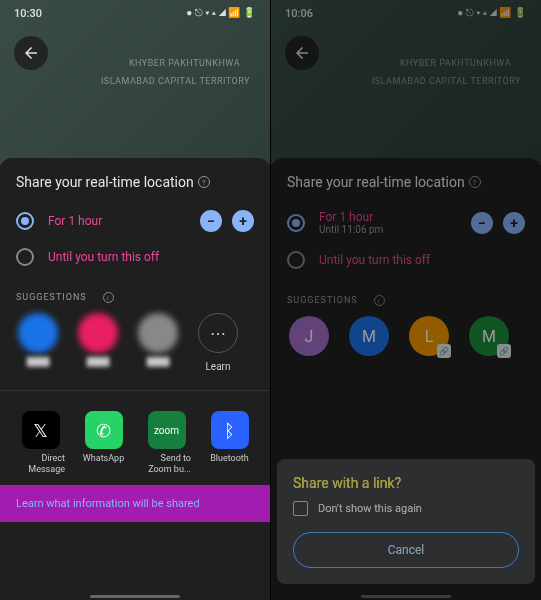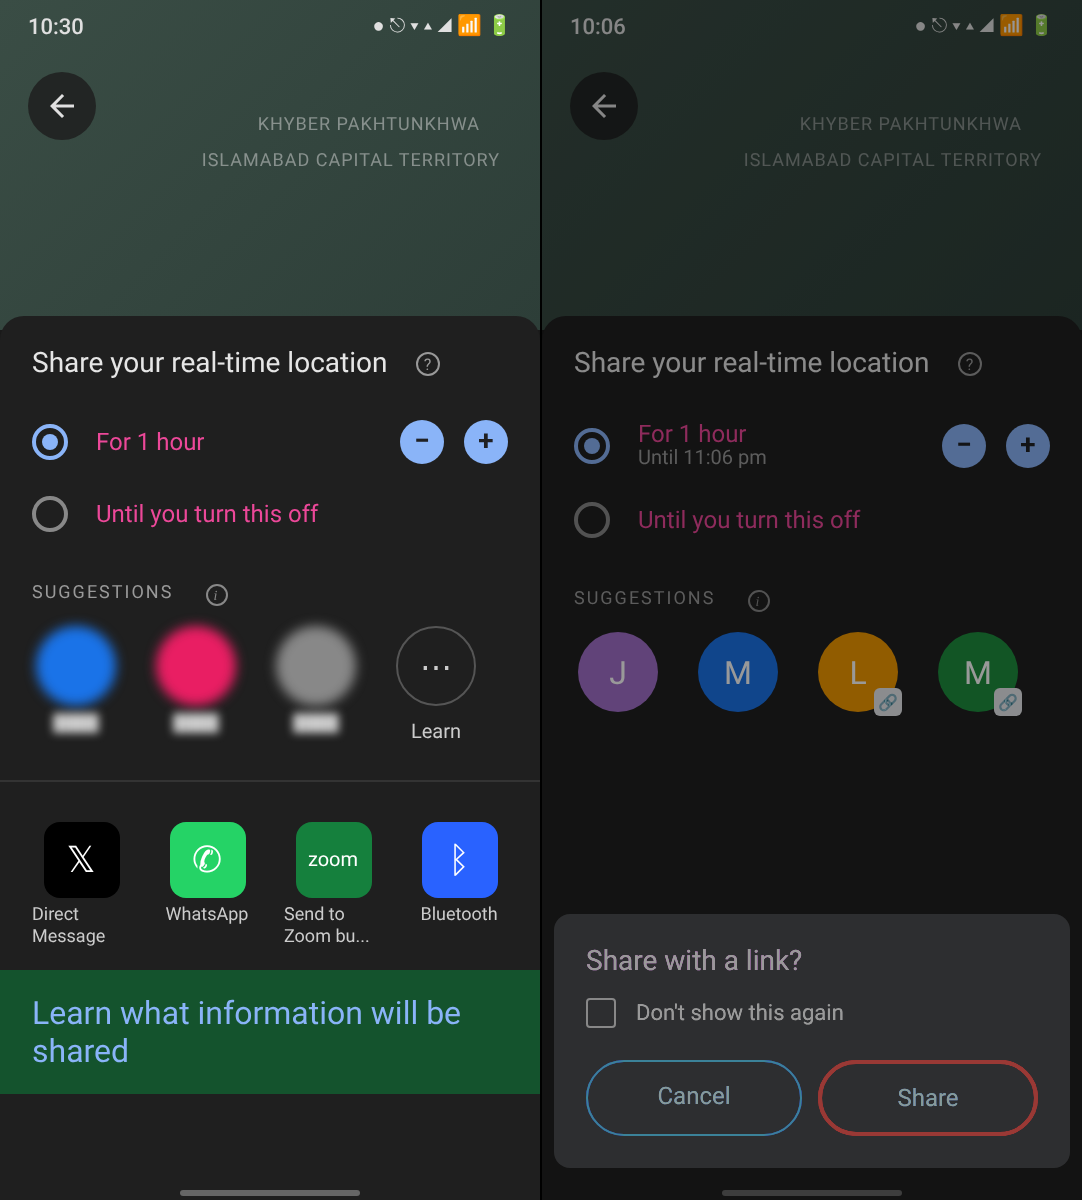--- a/index.html
+++ b/index.html
@@ -67,21 +67,21 @@
     position: absolute;
     left: 0; right: 0;
     top: 158px;
     bottom: 0;
     padding-top: 16px;
   }
   .sheet-header {
     display: flex;
     align-items: center;
     padding: 0 16px 12px;
-    gap: 14px;
+    gap: 4px;
   }
   .sheet-title {
     color: #e6e6e6;
     font-size: 14px;
     font-weight: 400;
   }
   .help-icon {
     width: 12px; height: 12px;
     border: 1px solid #999;
     border-radius: 50%;
@@ -209,38 +209,38 @@
   }
   .app-icon {
     width: 38px; height: 38px;
     border-radius: 8px;
     display: flex;
     align-items: center;
     justify-content: center;
     font-size: 18px;
     color: #fff;
   }
-  .app-name { color: #ccc; font-size: 9px; text-align: left; line-height: 1.2; }
+  .app-name { color: #ccc; font-size: 9px; text-align: right; line-height: 1.2; }
   .footer-link {
     color: #8ab4f8;
-    font-size: 16px;
+    font-size: 11px;
     padding: 12px 16px;
-    background: #14532d;
+    background: #a21caf;
   }
   .dialog {
     position: absolute;
     left: 6px; right: 6px;
     bottom: 16px;
     background: #2d2e30;
     border-radius: 8px;
     padding: 16px;
     z-index: 20;
   }
   .dialog-title {
-    color: #f0abfc;
+    color: #fde047;
     font-size: 14px;
     margin-bottom: 10px;
   }
   .dialog-body {
     color: #9aa0a6;
     font-size: 11px;
     line-height: 1.4;
     margin-bottom: 14px;
   }
   .dialog-body b { color: #e8eaed; font-weight: 400; }
@@ -439,17 +439,16 @@
   </div>
 
   <div class="dialog">
     <div class="dialog-title">Share with a link?</div>
     <div class="checkbox-row">
       <div class="checkbox"></div>
       <div class="checkbox-label">Don't show this again</div>
     </div>
     <div class="dialog-buttons">
       <div class="dialog-btn">Cancel</div>
-      <div class="dialog-btn primary">Share</div>
     </div>
   </div>
   <div class="nav-bar"></div>
 </div>
 
 </body></html>

